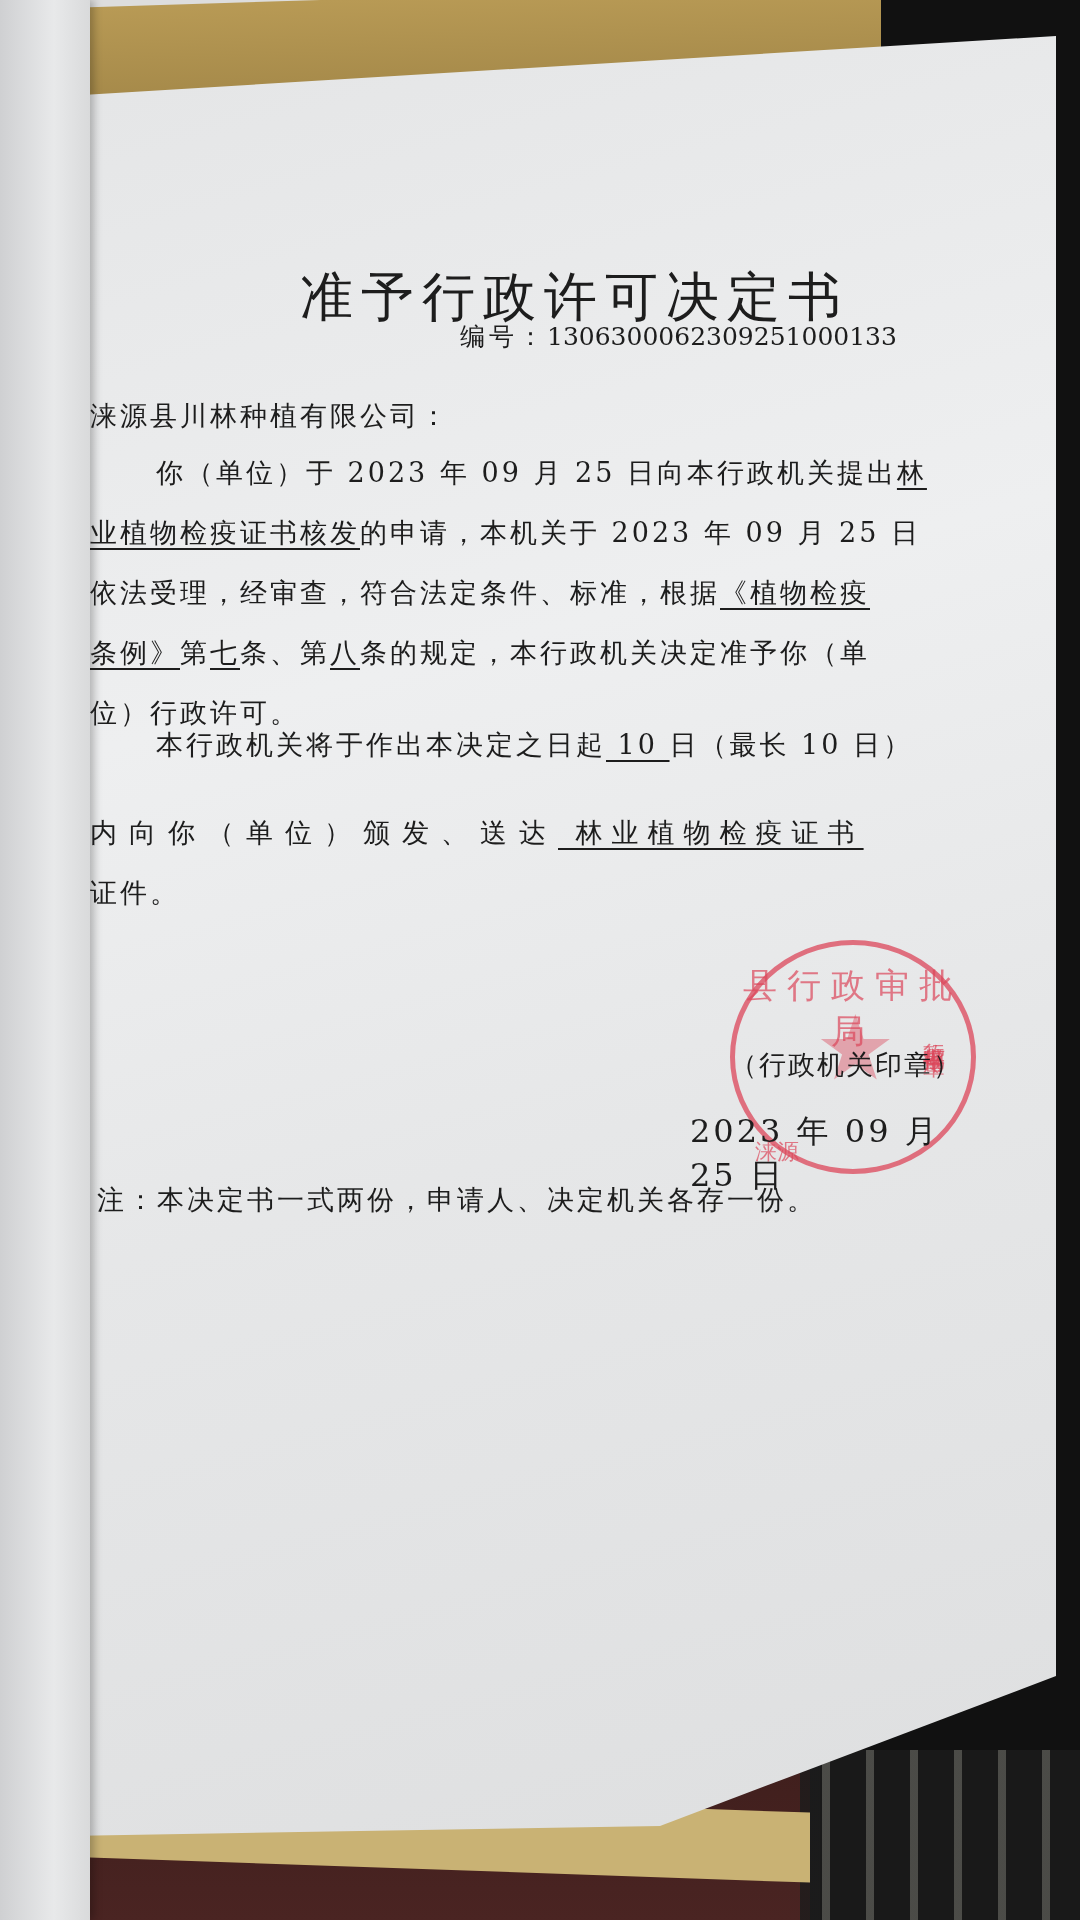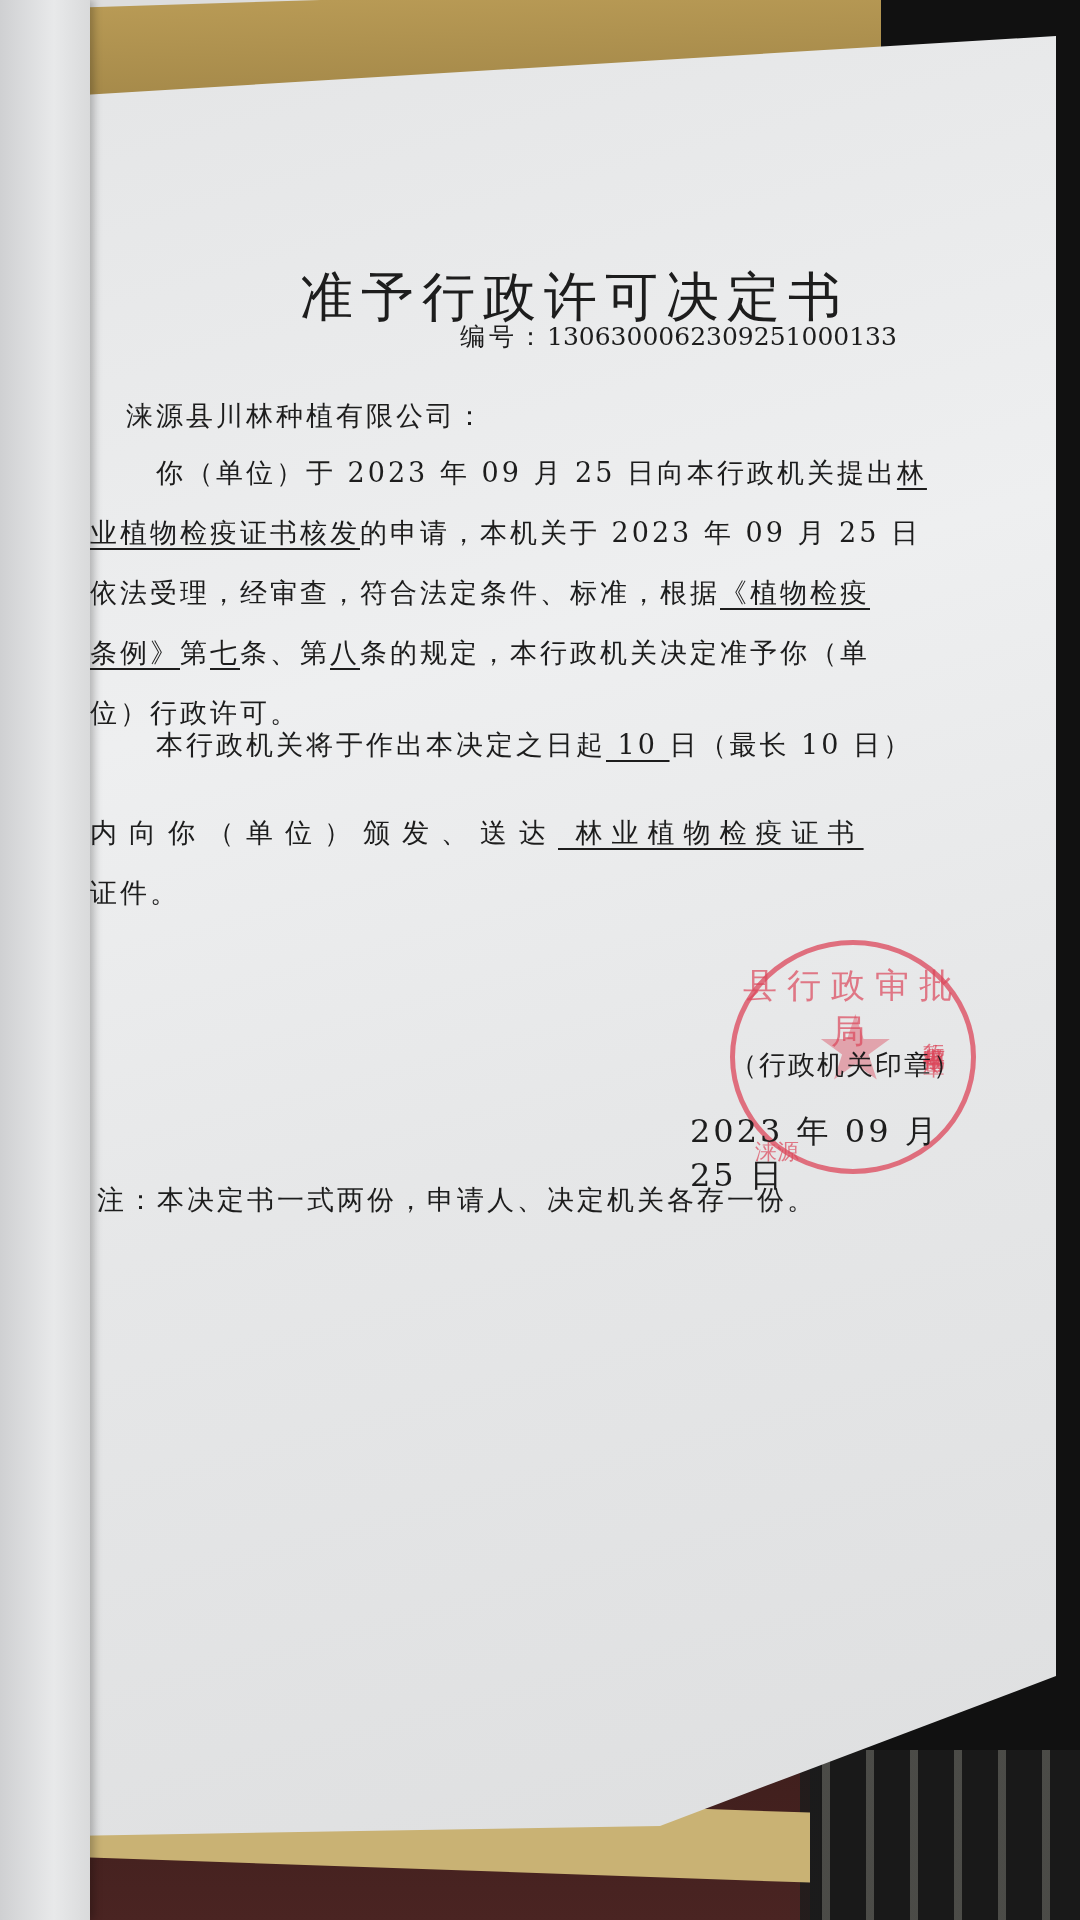--- a/index.html
+++ b/index.html
@@ -85,21 +85,21 @@
 <div class="folder-bottom"></div>
 <div class="left-page"></div>
 <div class="paper"></div>
 
 <div class="doc">
   <div class="title">准予行政许可决定书</div>
   <div class="docno">
     <span class="lbl">编号：</span><span>1306300062309251000133</span>
   </div>
 
-  <div class="line" style="top:398px;padding-left:36px;">涞源县川林种植有限公司：</div>
+  <div class="line" style="top:398px;">涞源县川林种植有限公司：</div>
 
   <div class="line" style="top:455px; left:66px;">
     <span>你（单位）于 2023 年 09 月 25 日向本行政机关提出</span><span class="u">林</span>
   </div>
   <div class="line" style="top:515px;">
     <span class="u">业植物检疫证书核发</span><span>的申请，本机关于 2023 年 09 月 25 日</span>
   </div>
   <div class="line" style="top:635px;">
     <span class="u">条例》</span><span>第</span><span class="u">七</span><span>条、第</span><span class="u">八</span><span>条的规定，本行政机关决定准予你（单</span>
   </div>

